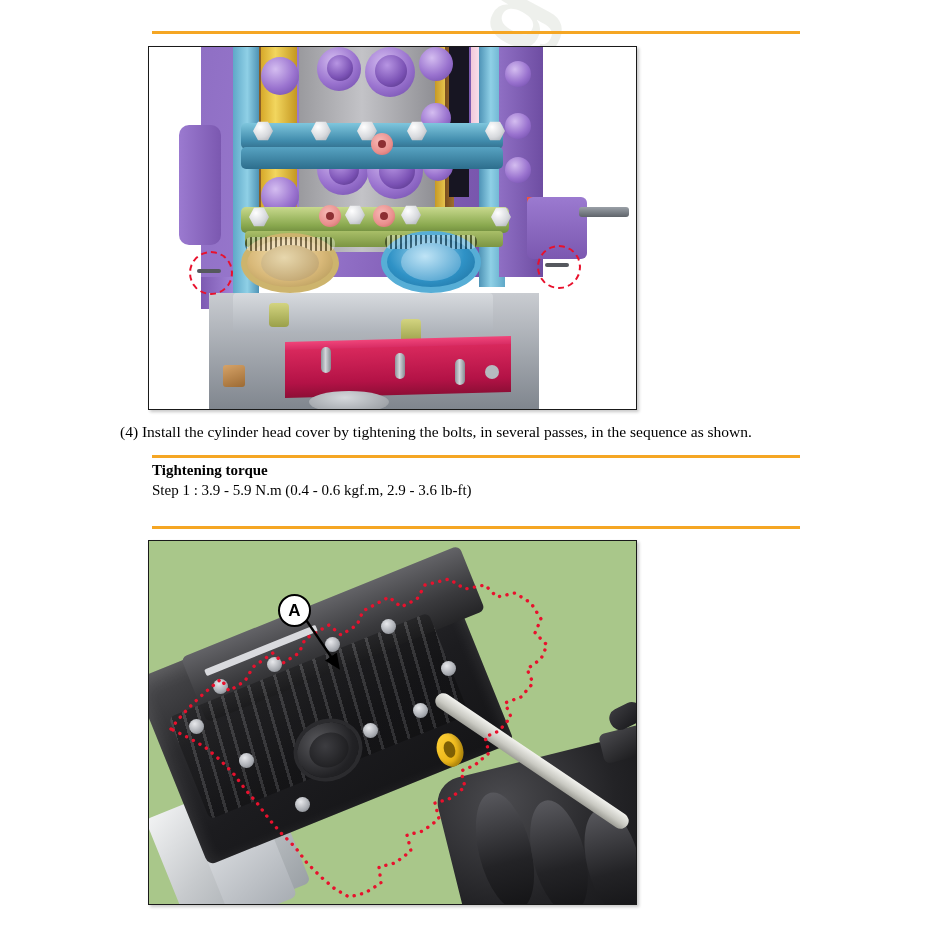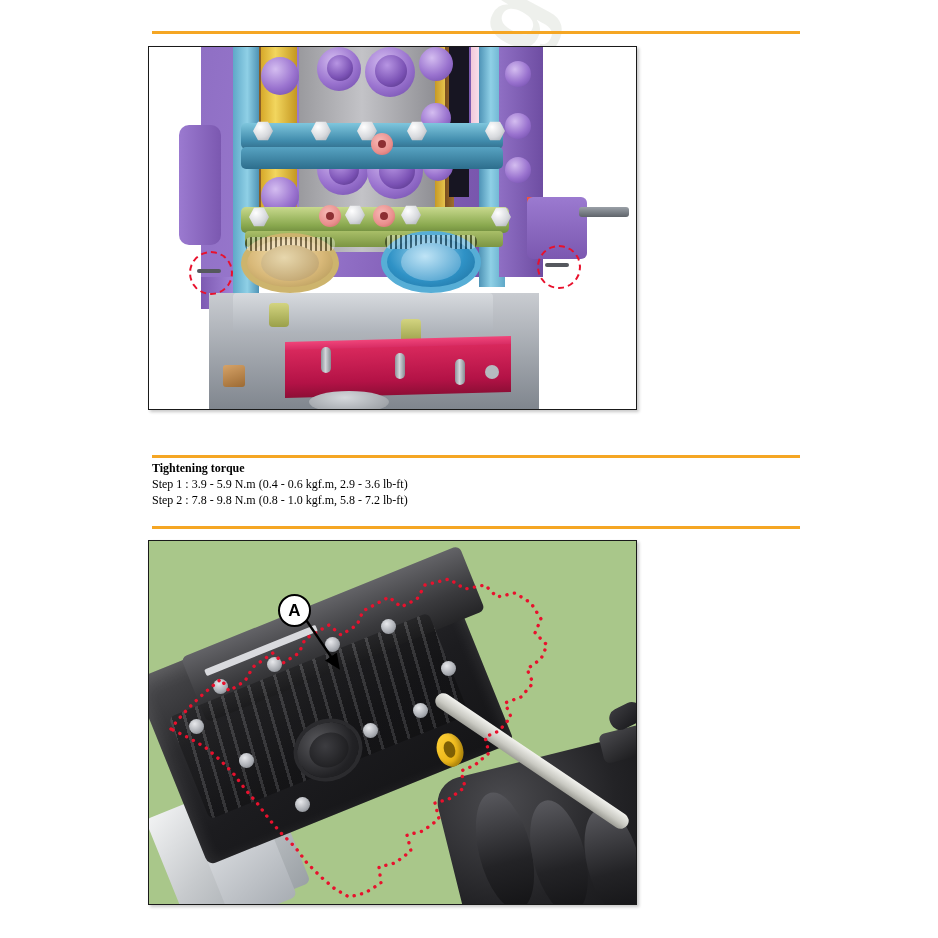--- a/index.html
+++ b/index.html
@@ -30,21 +30,21 @@
   .figure{position:absolute;box-sizing:border-box;border:1px solid #1a1a1a;
           box-shadow:2px 2px 3px rgba(0,0,0,0.22);overflow:hidden;background:#fff;}
   #fig-top{left:148px;top:46px;width:489px;height:364px;}
   #fig-bottom{left:148px;top:540px;width:489px;height:365px;background:#a9c78a;}
 
   
   .caption{
     position:absolute;left:120px;top:422px;width:760px;
     font-size:15.5px;color:#000;line-height:1.25;
   }
-  .torque-block{position:absolute;left:152px;top:461px;font-size:12px;line-height:1.33;color:#000;}
+  .torque-block{position:absolute;left:152px;top:461px;font-size:15px;line-height:1.33;color:#000;}
   .torque-title{font-weight:bold;}
 
   
   .cad{position:absolute;inset:0;background:#ffffff;}
   .cad .p{position:absolute;}
 
   
   .cad-head{left:52px;top:0;width:330px;height:230px;
     background:linear-gradient(100deg,#8f6fc4 0%,#9b7ad0 35%,#7f5cb4 70%,#6f4ea3 100%);}
   .cad-head-left{left:52px;top:0;width:32px;height:262px;
@@ -282,27 +282,30 @@
       <div class="p cad-flange-r"></div>
       <div class="p" style="left:430px;top:160px;width:50px;height:10px;background:linear-gradient(180deg,#9aa0a7,#5f646a);border-radius:3px;"></div>
 
       <div class="dashcircle" style="left:40px;top:204px;width:40px;height:40px;"></div>
       <div class="slot" style="left:48px;top:222px;width:24px;"></div>
       <div class="dashcircle" style="left:388px;top:198px;width:40px;height:40px;"></div>
       <div class="slot" style="left:396px;top:216px;width:24px;"></div>
     </div>
   </div>
 
+  <div class="caption">
+    <span>(4)</span>
+    <span>Install the cylinder head cover by tightening the bolts, in several passes, in the sequence as shown.</span>
+  </div>
 
   <div class="rule" id="rule-mid1"></div>
 
   <div class="torque-block">
     <div class="torque-title">Tightening torque</div>
     <div>Step 1 : 3.9 - 5.9 N.m (0.4 - 0.6 kgf.m, 2.9 - 3.6 lb-ft)</div>
-    <div>Step 2 : 7.8 - 9.8 N.m (0.8 - 1.0 kgf.m, 5.8 - 7.2 lb-ft)</div>
   </div>
 
   <div class="rule" id="rule-mid2"></div>
 
   <div class="figure" id="fig-bottom">
     <div class="photo">
 
       <div class="ph alu-block"></div>
       <div class="ph alu-block2"></div>
 

